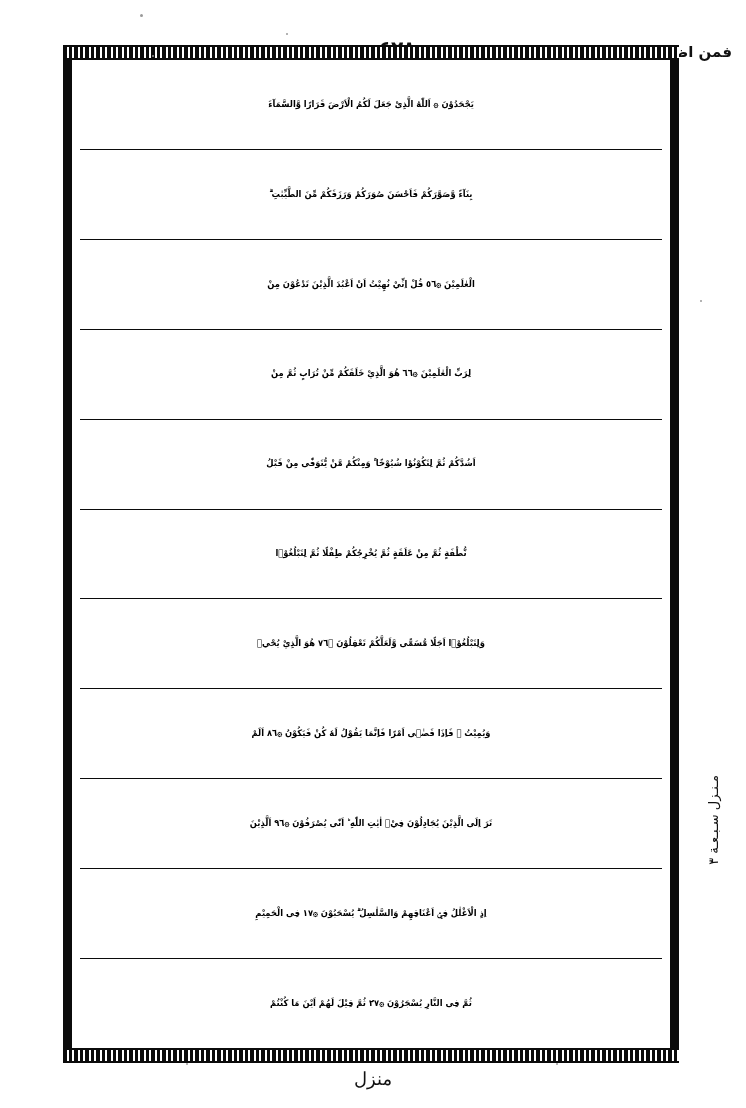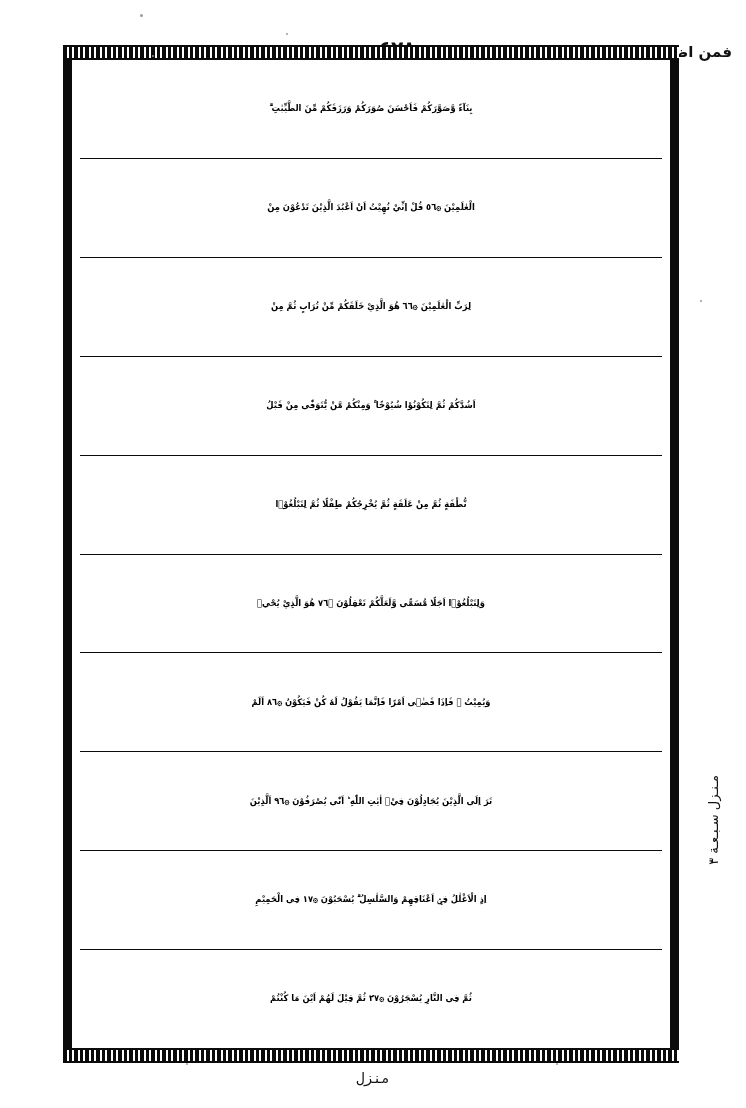--- a/index.html
+++ b/index.html
@@ -111,22 +111,22 @@
   }
 
   
   .footer{
     position:absolute;
     left:0;right:0;
     top:1068px;
     text-align:center;
   }
   .footer span{
-    font-family:Liberation Mono, monospace;
-    font-size:14px;color:#111;
+    font-family:Liberation Sans, sans-serif;
+    font-size:18px;color:#111;
     direction:rtl;
   }
 
   
   .side-note{
     position:absolute;
     right:6px;
     top:700px;
     width:54px;
     height:240px;
@@ -158,20 +158,23 @@
     <div class="hdr-txt hdr-juz">فمن اظلم ٢٤</div>
     <div class="hdr-txt hdr-page">٤٢٨</div>
     <div class="hdr-txt hdr-surah">المؤمن ٤٠</div>
   </div>
 
   <div class="frame">
     <div class="frame-inner">
       <div class="lines">
 
         <div class="aline">
+          <div class="arabic" style="font-size: 9px;">يَجْحَدُوْنَ ۞ اَللّٰهُ الَّذِىْ جَعَلَ لَكُمُ الْاَرْضَ قَرَارًا وَّالسَّمَآءَ</div>
+        </div>
+        <div class="aline">
           <div class="arabic" style="font-size: 9px;">بِنَآءً وَّصَوَّرَكُمْ فَاَحْسَنَ صُوَرَكُمْ وَرَزَقَكُمْ مِّنَ الطَّيِّبٰتِ ۗ</div>
         </div>
         <div class="aline">
           <div class="arabic" style="font-size: 9px;">الْعٰلَمِيْنَ ۞٦٥ قُلْ اِنِّيْ نُهِيْتُ اَنْ اَعْبُدَ الَّذِيْنَ تَدْعُوْنَ مِنْ</div>
         </div>
         <div class="aline">
           <div class="arabic" style="font-size: 9px;">لِرَبِّ الْعٰلَمِيْنَ ۞٦٦ هُوَ الَّذِيْ خَلَقَكُمْ مِّنْ تُرَابٍ ثُمَّ مِنْ</div>
         </div>
         <div class="aline">
           <div class="arabic" style="font-size: 9px;">اَشُدَّكُمْ ثُمَّ لِتَكُوْنُوْا شُيُوْخًا ۚ وَمِنْكُمْ مَّنْ يُّتَوَفّٰى مِنْ قَبْلُ</div>

